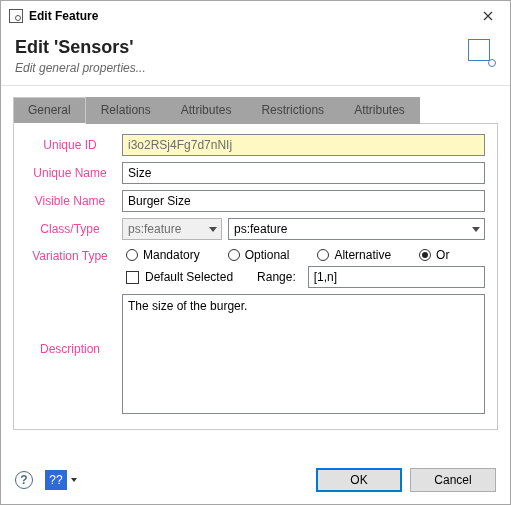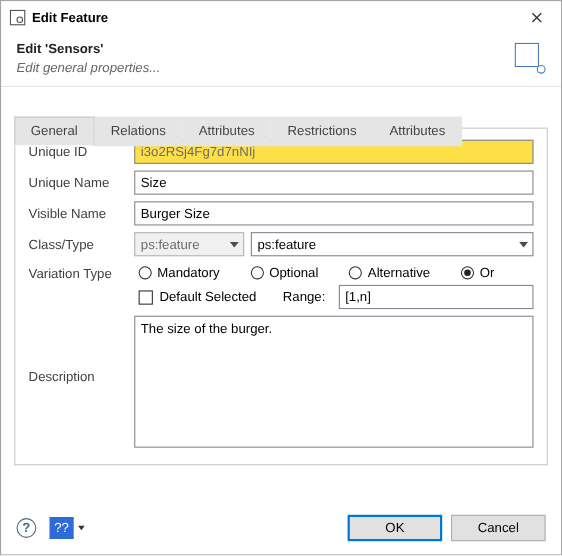--- a/index.html
+++ b/index.html
@@ -5,39 +5,39 @@
   * { box-sizing: border-box; font-family: "Segoe UI", Tahoma, sans-serif; font-size: 12px; }
   html,body { margin:0; padding:0; background:#fff; }
   .window { width:511px; height:505px; border:1px solid #a5a5a5; background:#fff; display:flex; flex-direction:column; }
   .titlebar { height:30px; display:flex; align-items:center; padding:0 0 0 8px;font-weight:bold; }
   .titlebar .ticon { width:14px; height:14px; border:1px solid #555; position:relative; margin-right:6px; }
   .titlebar .ticon:before { content:""; position:absolute; width:4px; height:4px; border:1px solid #555; border-radius:50%; right:1px; bottom:1px; background:#fff;}
   .titlebar .title { flex:1; color:#000; }
   .titlebar .close { width:45px; height:30px; display:flex; align-items:center; justify-content:center; }
   .titlebar .close svg { width:10px; height:10px; }
   .header { padding:6px 14px 10px 14px; position:relative; }
-  .header h1 { margin:0; font-size:12px; font-weight:700; color:#222; }
+  .header h1 { margin:0; font-size:18px; font-weight:700; color:#222; }
   .header .sub { color:#666; margin-top:3px;font-style:italic; }
   .header .hicon { position:absolute; right:14px; top:8px; width:28px; height:28px; }
   .header .hicon .sq { position:absolute; width:22px; height:22px; border:1px solid #4a7ebb; top:0; left:0; }
   .header .hicon .dot { position:absolute; width:8px; height:8px; border:1px solid #4a7ebb; border-radius:50%; right:0; bottom:0; background:#fff;}
   .sep { height:1px; background:#e3e3e3; margin:0; }
   .body { flex:1; padding:10px 12px 0 12px; }
   .tabs { display:flex; gap:0; border-bottom:1px solid #c9c9c9; }
-  .tab { padding:5px 14px 6px; color:#444; cursor:default; border:1px solid transparent; border-bottom:none; position:relative; top:17px; background:#e5e5e5;}
+  .tab { padding:5px 14px 6px; color:#444; cursor:default; border:1px solid transparent; border-bottom:none; position:relative; top:1px; background:#a3a3a3;}
   .tab.active { border-color:#c9c9c9; border-bottom:1px solid #fff; }
   .panel { border:1px solid #c9c9c9; border-top:none; padding:10px 12px 12px 12px; }
   .row { display:flex; align-items:center; margin-bottom:6px; }
   .row.top { align-items:flex-start; }
-  .lbl { width:96px; text-align:left; padding-right:8px; color:#404040; }
+  .lbl { width:96px; text-align:center; padding-right:8px; color:#ec4899; }
   .field { flex:1; }
   input[type=text].tf, .combo, .range-tf, textarea.tf {
     width:100%; border:1px solid #828790; padding:3px 5px; background:#fff; color:#000; outline:none;
   }
-  input[type=text].tf.ro { background:#fde047; color:#6d6d6d; }
+  input[type=text].tf.ro { background:#fef9c3; color:#6d6d6d; }
   .combo { height:22px; display:flex; align-items:center; justify-content:space-between; padding:0 4px 0 5px; }
   .combo .caret { width:0;height:0;border-left:4px solid transparent;border-right:4px solid transparent;border-top:5px solid #4b4b4b; }
   .combo.dis-box { width:100px; margin-right:6px; background:#f0f0f0; border-color:#b5b5b5; color:#6d6d6d;}
   .classrow { display:flex; flex:1; gap:0; }
   .radios { display:flex; gap:28px; padding:2px 0 4px 4px; flex:1; align-items:center;}
   .radio { display:flex; align-items:center; gap:5px; }
   .radio .r { width:12px;height:12px;border:1px solid #333;border-radius:50%;display:flex;align-items:center;justify-content:center;}
   .radio .r.sel:after{content:"";width:6px;height:6px;background:#222;border-radius:50%;}
   .chkrow { display:flex; align-items:center; gap:6px; padding-left:4px; flex:1;}
   .chk { width:13px;height:13px;border:1px solid #333;background:#fff;}

